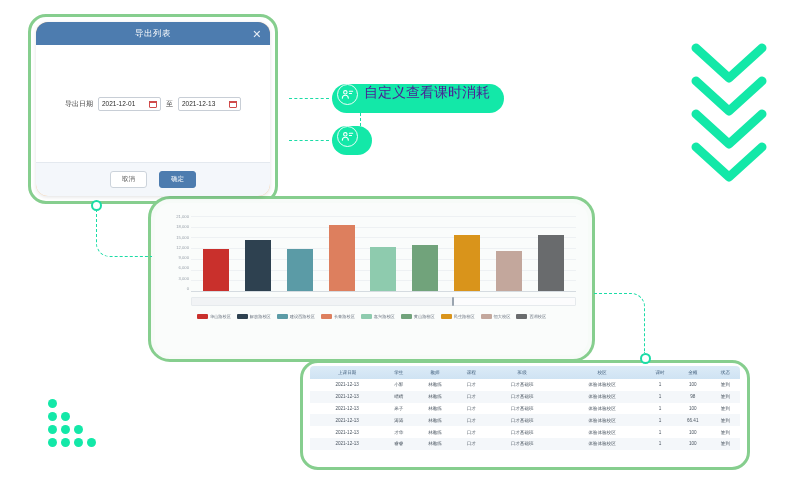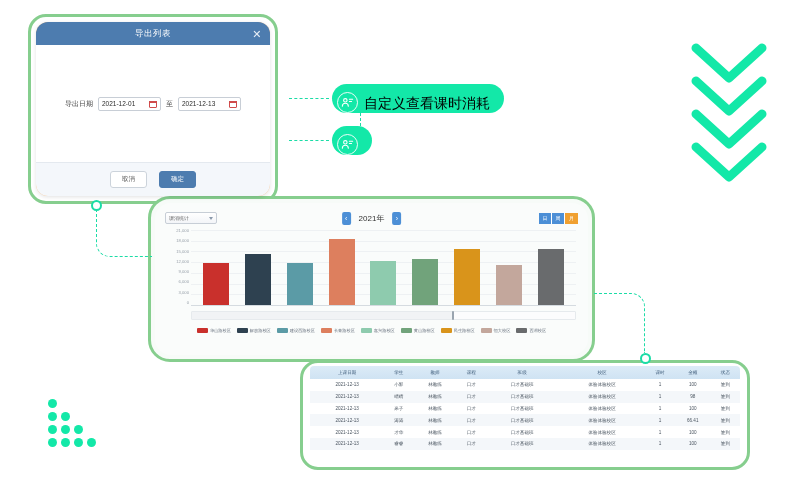--- a/index.html
+++ b/index.html
@@ -64,22 +64,22 @@
     height: 34px; background: #F4F7FB; border-top: 1px solid #e4e9ef;
     display: flex; align-items: center; justify-content: center; gap: 12px;
   }
   .btn { font-size: 6.5px; border-radius: 3px; padding: 3px 11px; cursor: pointer; }
   .btn-cancel { background: #fff; border: 1px solid #ccd3db; color: #555; }
   .btn-ok { background: #4D7CAF; border: 1px solid #4D7CAF; color: #fff; }
 
   
   .pill {
     position: absolute; height: 29px; border-radius: 15px;
-    background: #13E8A8; display: flex; align-items: flex-end;
-    padding: 0 14px 0 5px; gap: 6px; color: #000000;
+    background: #13E8A8; display: flex; align-items: flex-start;
+    padding: 0 14px 0 5px; gap: 6px; color: #4c1d95;
     font-size: 14px; white-space: nowrap;
   }
   #pill-1 { left: 332px; top: 84px; }
   #pill-2 { left: 332px; top: 126px; }
   .pill-icon {
     width: 21px; height: 21px; border-radius: 50%;
     border: 1.6px solid rgba(255,255,255,.92);
     display: flex; align-items: center; justify-content: center;
     flex: 0 0 auto;
   }
@@ -272,36 +272,20 @@
   <span class="pill-icon">
     <svg width="13" height="13" viewBox="0 0 24 24" fill="none" stroke="#ffffff" stroke-width="2" stroke-linecap="round">
       <circle cx="8" cy="8" r="3.2"></circle>
       <path d="M2.5 19c0-3.3 2.5-5.5 5.5-5.5s5.5 2.2 5.5 5.5"></path>
       <path d="M15.5 6h6M15.5 10h4"></path>
     </svg>
   </span>
 </div>
 
 <div id="chart-panel">
-  <div class="chart-top">
-    <div class="mini-select">
-      <span>课消统计</span>
-      <span class="caret"></span>
-    </div>
-    <div class="year-nav">
-      <div class="nav-arrow">‹</div>
-      <span class="year-label">2021年</span>
-      <div class="nav-arrow">›</div>
-    </div>
-    <div class="toggle-group" id="toggle-group">
-        <div class="tgl">日</div>
-        <div class="tgl">周</div>
-        <div class="tgl active">月</div>
-      </div>
-  </div>
 
   <div class="plot-wrap">
     <div class="y-axis" id="y-axis">
         <div class="y-tick">21,000</div>
         <div class="y-tick">18,000</div>
         <div class="y-tick">15,000</div>
         <div class="y-tick">12,000</div>
         <div class="y-tick">9,000</div>
         <div class="y-tick">6,000</div>
         <div class="y-tick">3,000</div>

